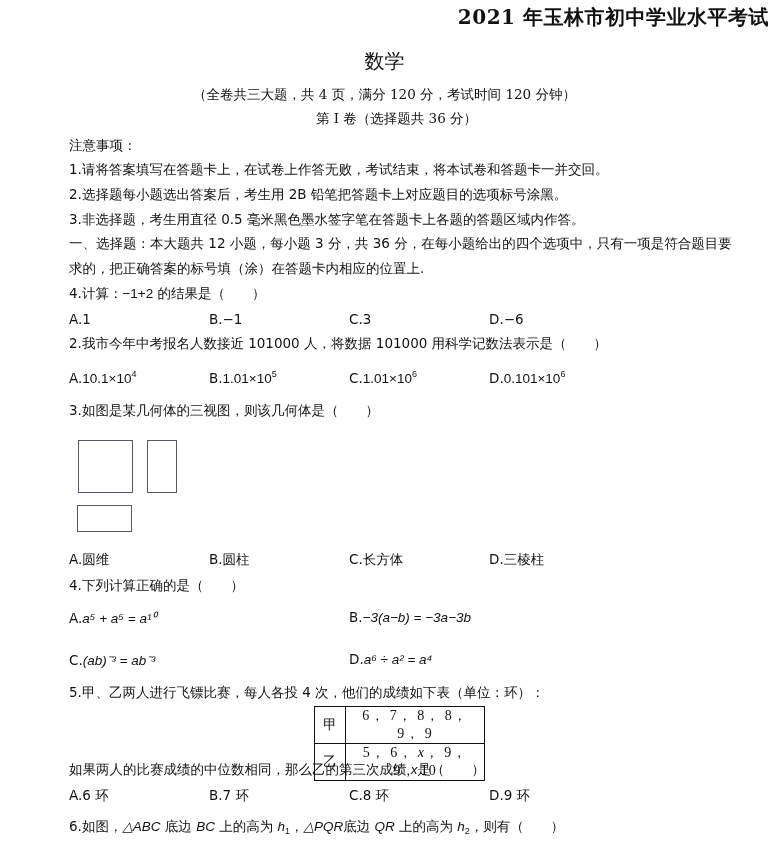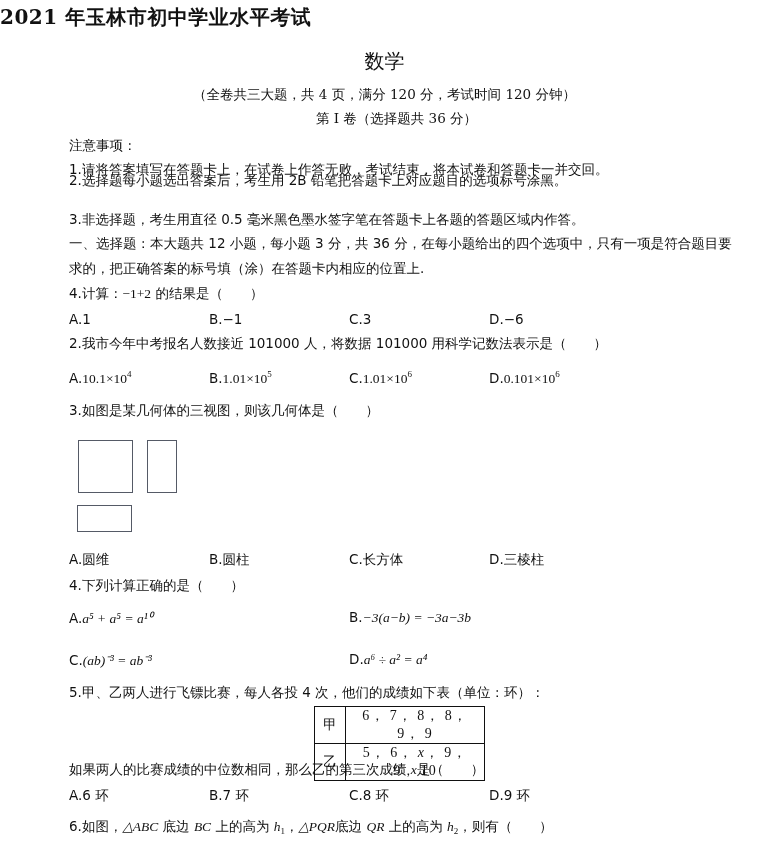--- a/index.html
+++ b/index.html
@@ -2,27 +2,27 @@
 <html><head>
 <meta charset="utf-8">
 <style>
   html, body { margin: 0; padding: 0; background: #ffffff; }
   body {
     width: 769px; height: 856px; position: relative; overflow: hidden;
     font-family: "DejaVu Serif", "Liberation Serif", serif;
     color: #111111;
   }
   .abs { position: absolute; white-space: nowrap; }
-  .title { left: 0; width: 769px; text-align: left; top: 4px; font-size: 20px; font-weight: bold; letter-spacing: 0.5px; }
+  .title { left: 0; width: 769px; text-align: right; top: 4px; font-size: 20px; font-weight: bold; letter-spacing: 0.5px; }
   .subject { left: 0; width: 769px; text-align: center; top: 48px; font-size: 20px; font-weight: normal; }
   .info { left: 0; width: 769px; text-align: center; top: 86px; font-size: 13.5px; }
   .part { left: 12px; width: 769px; text-align: center; top: 110px; font-size: 13.5px; }
   .line { left: 69px; font-size: 13.5px; font-family: "DejaVu Sans", "Liberation Sans", sans-serif; }
   .opt { font-size: 13.5px; font-family: "DejaVu Sans", "Liberation Sans", sans-serif; }
-  .opt .m, .line .m { font-family: Liberation Serif, serif; }
+  .opt .m, .line .m { font-family: Liberation Sans, sans-serif; }
   .m i, i.m { font-style: italic; }
   sup { font-size: 9px; vertical-align: 6px; }
   sub { font-size: 9px; vertical-align: -3px; }
   .rect { position: absolute; border: 1px solid #555a66; }
   table.scores {
     position: absolute; left: 314px; top: 706px; border-collapse: collapse;
     font-family: "Liberation Serif", "DejaVu Serif", serif; font-size: 14px;
   }
   table.scores td { border: 1.5px solid #111; height: 23px; padding: 0 6px; text-align: center; }
   table.scores td.lbl { width: 18px; font-family: "DejaVu Sans", sans-serif; font-size: 13.5px; }
@@ -31,21 +31,21 @@
 </head>
 <body>
 
 <div class="abs title">2021 年玉林市初中学业水平考试</div>
 <div class="abs subject">数学</div>
 <div class="abs info">（全卷共三大题，共 4 页，满分 120 分，考试时间 120 分钟）</div>
 <div class="abs part">第 I 卷（选择题共 36 分）</div>
 
 <div class="abs line" style="top:137px">注意事项：</div>
 <div class="abs line" style="top:161px">1.请将答案填写在答题卡上，在试卷上作答无败，考试结束，将本试卷和答题卡一并交回。</div>
-<div class="abs line" style="top:172px">2.选择题每小题选出答案后，考生用 2B 铅笔把答题卡上对应题目的选项标号涂黑。</div>
+<div class="abs line" style="top:186px">2.选择题每小题选出答案后，考生用 2B 铅笔把答题卡上对应题目的选项标号涂黑。</div>
 <div class="abs line" style="top:211px">3.非选择题，考生用直径 0.5 毫米黑色墨水签字笔在答题卡上各题的答题区域内作答。</div>
 
 <div class="abs line" style="top:235px">一、选择题：本大题共 12 小题，每小题 3 分，共 36 分，在每小题给出的四个选项中，只有一项是符合题目要</div>
 <div class="abs line" style="top:260px">求的，把正确答案的标号填（涂）在答题卡内相应的位置上.</div>
 
 <div class="abs line" style="top:285px">
   <span>4.计算：</span><span class="m">−1+2</span><span> 的结果是（　　）</span>
 </div>
 <div class="abs opt" style="top:311px;left:69px">A.1</div>
 <div class="abs opt" style="top:311px;left:209px">B.−1</div>

